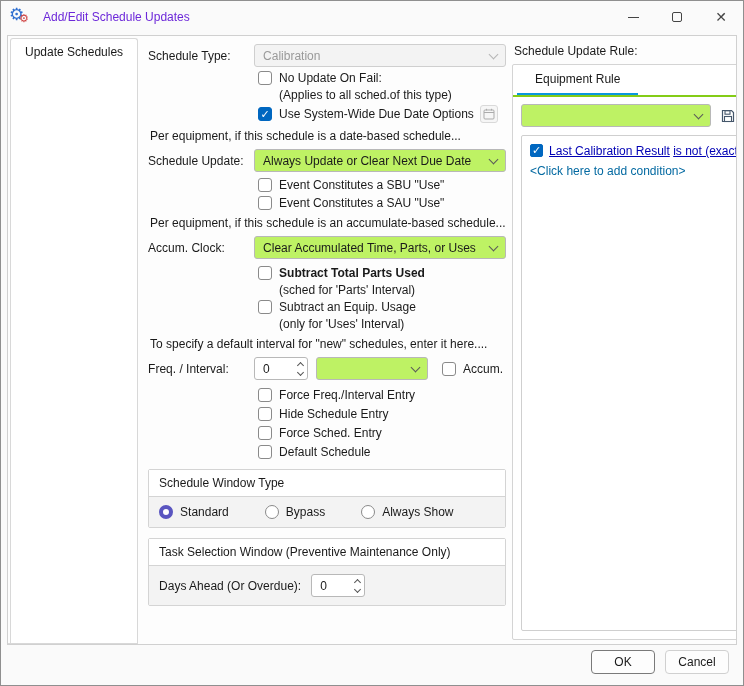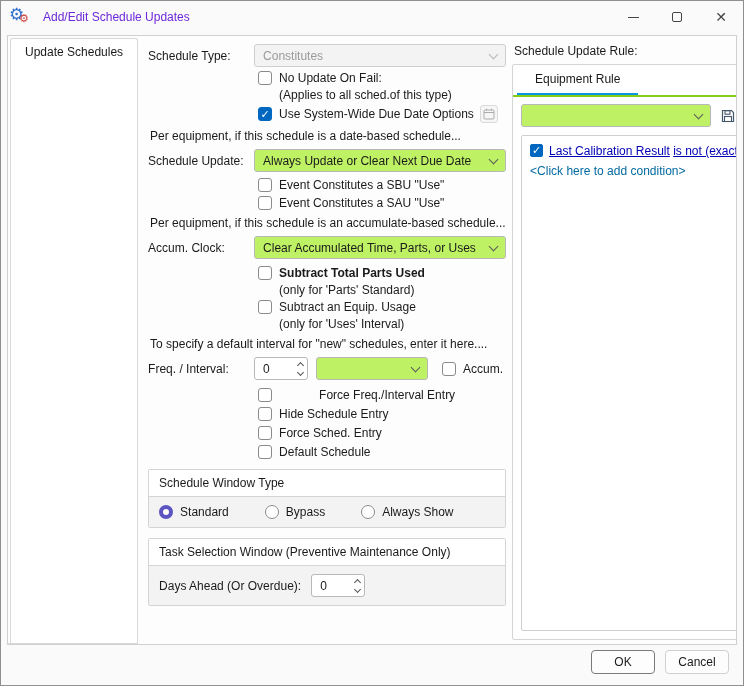--- a/index.html
+++ b/index.html
@@ -139,21 +139,21 @@
       <div class="tab-main">Update Schedules</div>
     </div>
 
     <div class="content">
 
       <div class="left-col">
 
         <div class="row">
           <span class="lbl">Schedule Type:</span>
           <div class="combo disabled grow">
-            <span class="val">Constitutes</span>
+            <span class="val">Calibration</span>
             <span class="chev"></span>
           </div>
         </div>
 
         <div class="cb-row">
           <span class="cb"></span>
           <span>No Update On Fail:</span>
         </div>
         <div class="subnote">(Applies to all sched.of this type)</div>
 
@@ -196,21 +196,21 @@
           <div class="combo grow">
             <span class="val">Clear Accumulated Time, Parts, or Uses</span>
             <span class="chev"></span>
           </div>
         </div>
 
         <div class="cb-row" style="margin-top:7px;font-weight:bold;">
           <span class="cb"></span>
           <span>Subtract Total Parts Used</span>
         </div>
-        <div class="subnote">(only for 'Parts' Standard)</div>
+        <div class="subnote">(sched for 'Parts' Interval)</div>
 
         <div class="cb-row">
           <span class="cb"></span>
           <span>Subtract an Equip. Usage</span>
         </div>
         <div class="subnote">(only for 'Uses' Interval)</div>
 
         <div class="note">To specify a default interval for "new" schedules, enter it here....</div>
 
         <div class="row">
@@ -223,21 +223,21 @@
               </span>
           </div>
           <div class="combo" style="width:112px; margin-left:8px;">
             <span class="val"></span>
             <span class="chev"></span>
           </div>
           <span class="cb" style="margin-left:14px;"></span>
           <span>Accum.</span>
         </div>
 
-        <div class="cb-row" style="margin-top:8px;gap:40px;">
+        <div class="cb-row" style="margin-top:8px;">
           <span class="cb"></span>
           <span>Force Freq./Interval Entry</span>
         </div>
         <div class="cb-row" style="margin-top:5px;">
           <span class="cb"></span>
           <span>Hide Schedule Entry</span>
         </div>
         <div class="cb-row" style="margin-top:5px;">
           <span class="cb"></span>
           <span>Force Sched. Entry</span>

